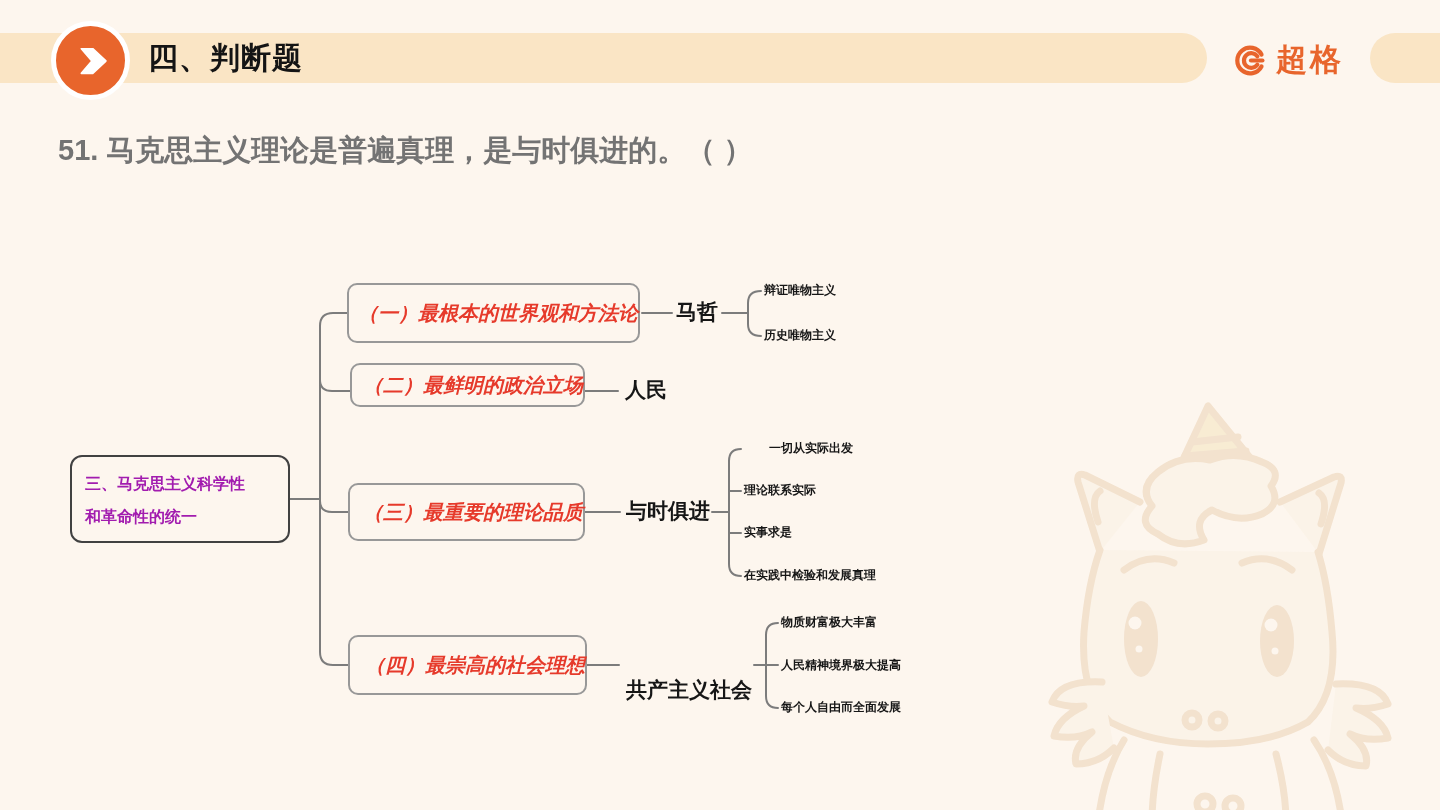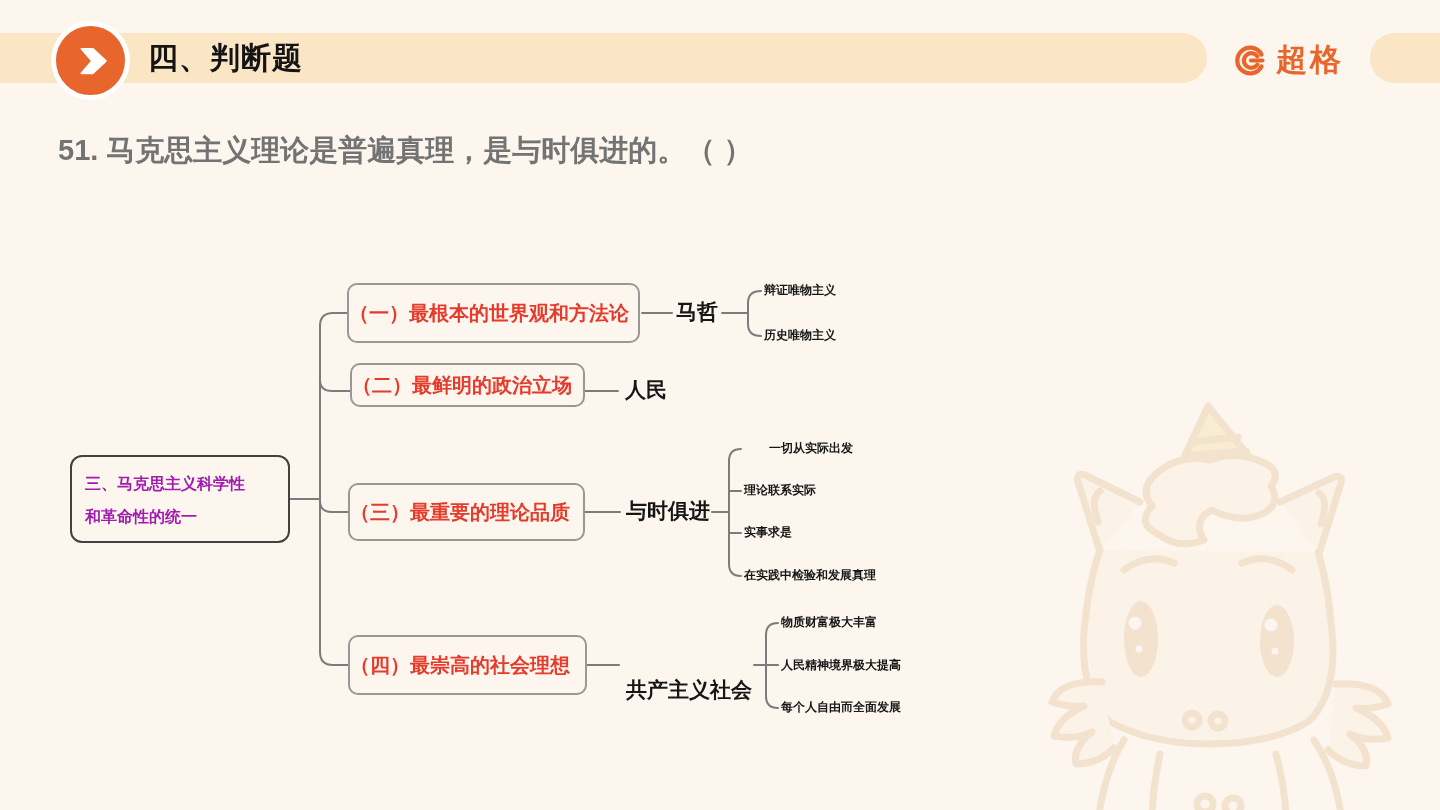--- a/index.html
+++ b/index.html
@@ -16,21 +16,21 @@
   .brand{position:absolute;left:1234px;top:42px;height:36px;display:flex;align-items:center;gap:9px;}
   .brand-name{font-size:31px;font-weight:800;color:#E8652C;letter-spacing:3px;white-space:nowrap;}
 
   
   .question{position:absolute;left:38px;top:131px;font-size:29px;font-weight:700;color:#737373;
     line-height:38px;white-space:nowrap;margin-left:20px;}
 
   
   .mm-lines{position:absolute;left:0;top:0;pointer-events:none;}
   .mm-box{position:absolute;box-sizing:border-box;border:2px solid #989898;border-radius:10px;
-    display:flex;align-items:center;justify-content:flex-start;background:transparent;}
+    display:flex;align-items:center;justify-content:flex-end;background:transparent;font-style:italic;}
   .mm-box span{font-size:20px;font-weight:700;color:#E63A2B;white-space:nowrap;}
   .mm-root{position:absolute;left:70px;top:455px;width:220px;height:88px;box-sizing:border-box;
     border:2.5px solid #414141;border-radius:12px;padding:10px 0 0 13px;}
   .mm-root span{display:block;font-size:16px;font-weight:700;color:#a21caf;line-height:33px;white-space:nowrap;}
   .mm-label{position:absolute;transform:translateY(-52%);font-size:21px;font-weight:700;color:#161616;white-space:nowrap;}
   .mm-item{position:absolute;transform:translateY(-52%);font-size:12px;font-weight:700;color:#161616;white-space:nowrap;}
 
   
   .mascot{position:absolute;left:1040px;top:392px;pointer-events:none;}
 </style>

